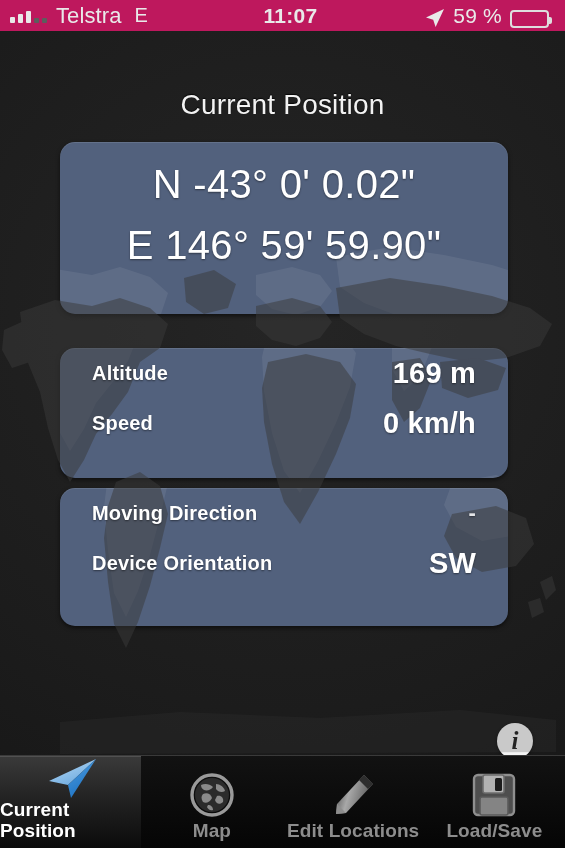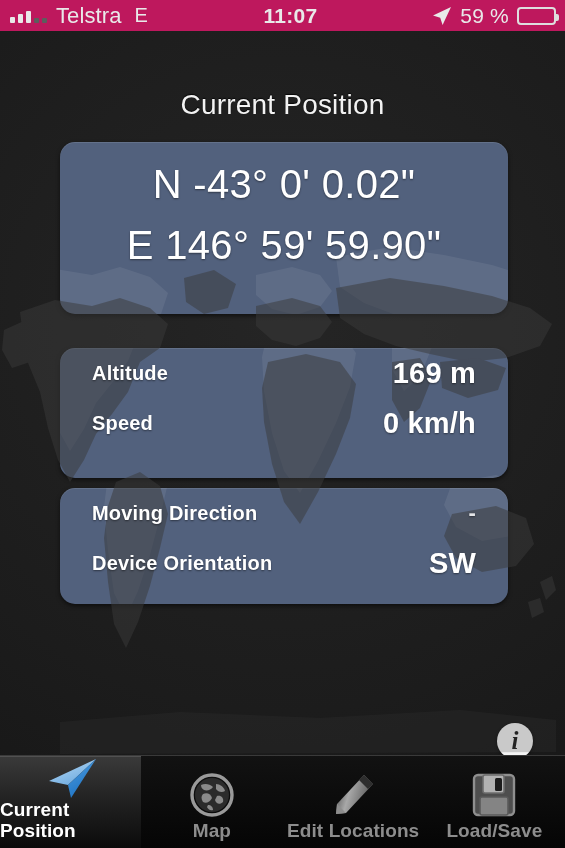--- a/index.html
+++ b/index.html
@@ -28,21 +28,21 @@
   .sig i:nth-child(3){ height:12px; }
   .sig i:nth-child(4){ height:5px; }
   .sig i:nth-child(5){ height:5px; }
   .carrier{ font-size:22px; letter-spacing:.1px; }
   .edge{ font-size:20px; padding-left:4px; }
   #sb-time{
     position:absolute; left:16px; right:0; text-align:center;
     font-size:21px; font-weight:bold; letter-spacing:.3px;
   }
   #statusbar .sb-right{
-    margin-left:auto; display:flex; align-items:center; gap:8px; padding-right:9px;
+    margin-left:auto; display:flex; align-items:flex-end; gap:8px; padding-right:16px;
   }
   .loc-arrow svg{ display:block; }
   .batt-pct{ font-size:21px; letter-spacing:.2px; }
   .batt{
     width:39px; height:18px; border:2px solid #dedede; border-radius:4px;
     position:relative; padding:2px;
   }
   .batt::after{
     content:""; position:absolute; right:-5px; top:5px;
     width:3px; height:7px; background:#dedede; border-radius:0 2px 2px 0;
@@ -90,21 +90,21 @@
   #panel-coords .row{
     position:relative; z-index:2;
     text-align:center; color:#ffffff;
     font-size:40px; font-weight:400; letter-spacing:.3px;
     text-shadow:0 1px 2px rgba(0,0,0,.45);
   }
   #panel-coords .row.lat{ padding-top:20px; }
   #panel-coords .row.lon{ padding-top:16px; }
 
   #panel-metrics{ top:317px; height:130px; }
-  #panel-orient{ top:457px; height:116px; }
+  #panel-orient{ top:457px; height:138px; }
 
   .kv{
     position:relative; z-index:2;
     display:flex; align-items:center; justify-content:space-between;
     padding:0 32px;
     height:50px;
     color:#ffffff;
     text-shadow:0 1px 2px rgba(0,0,0,.45);
   }
   #panel-metrics .kv:first-child{ margin-top:16px; }

